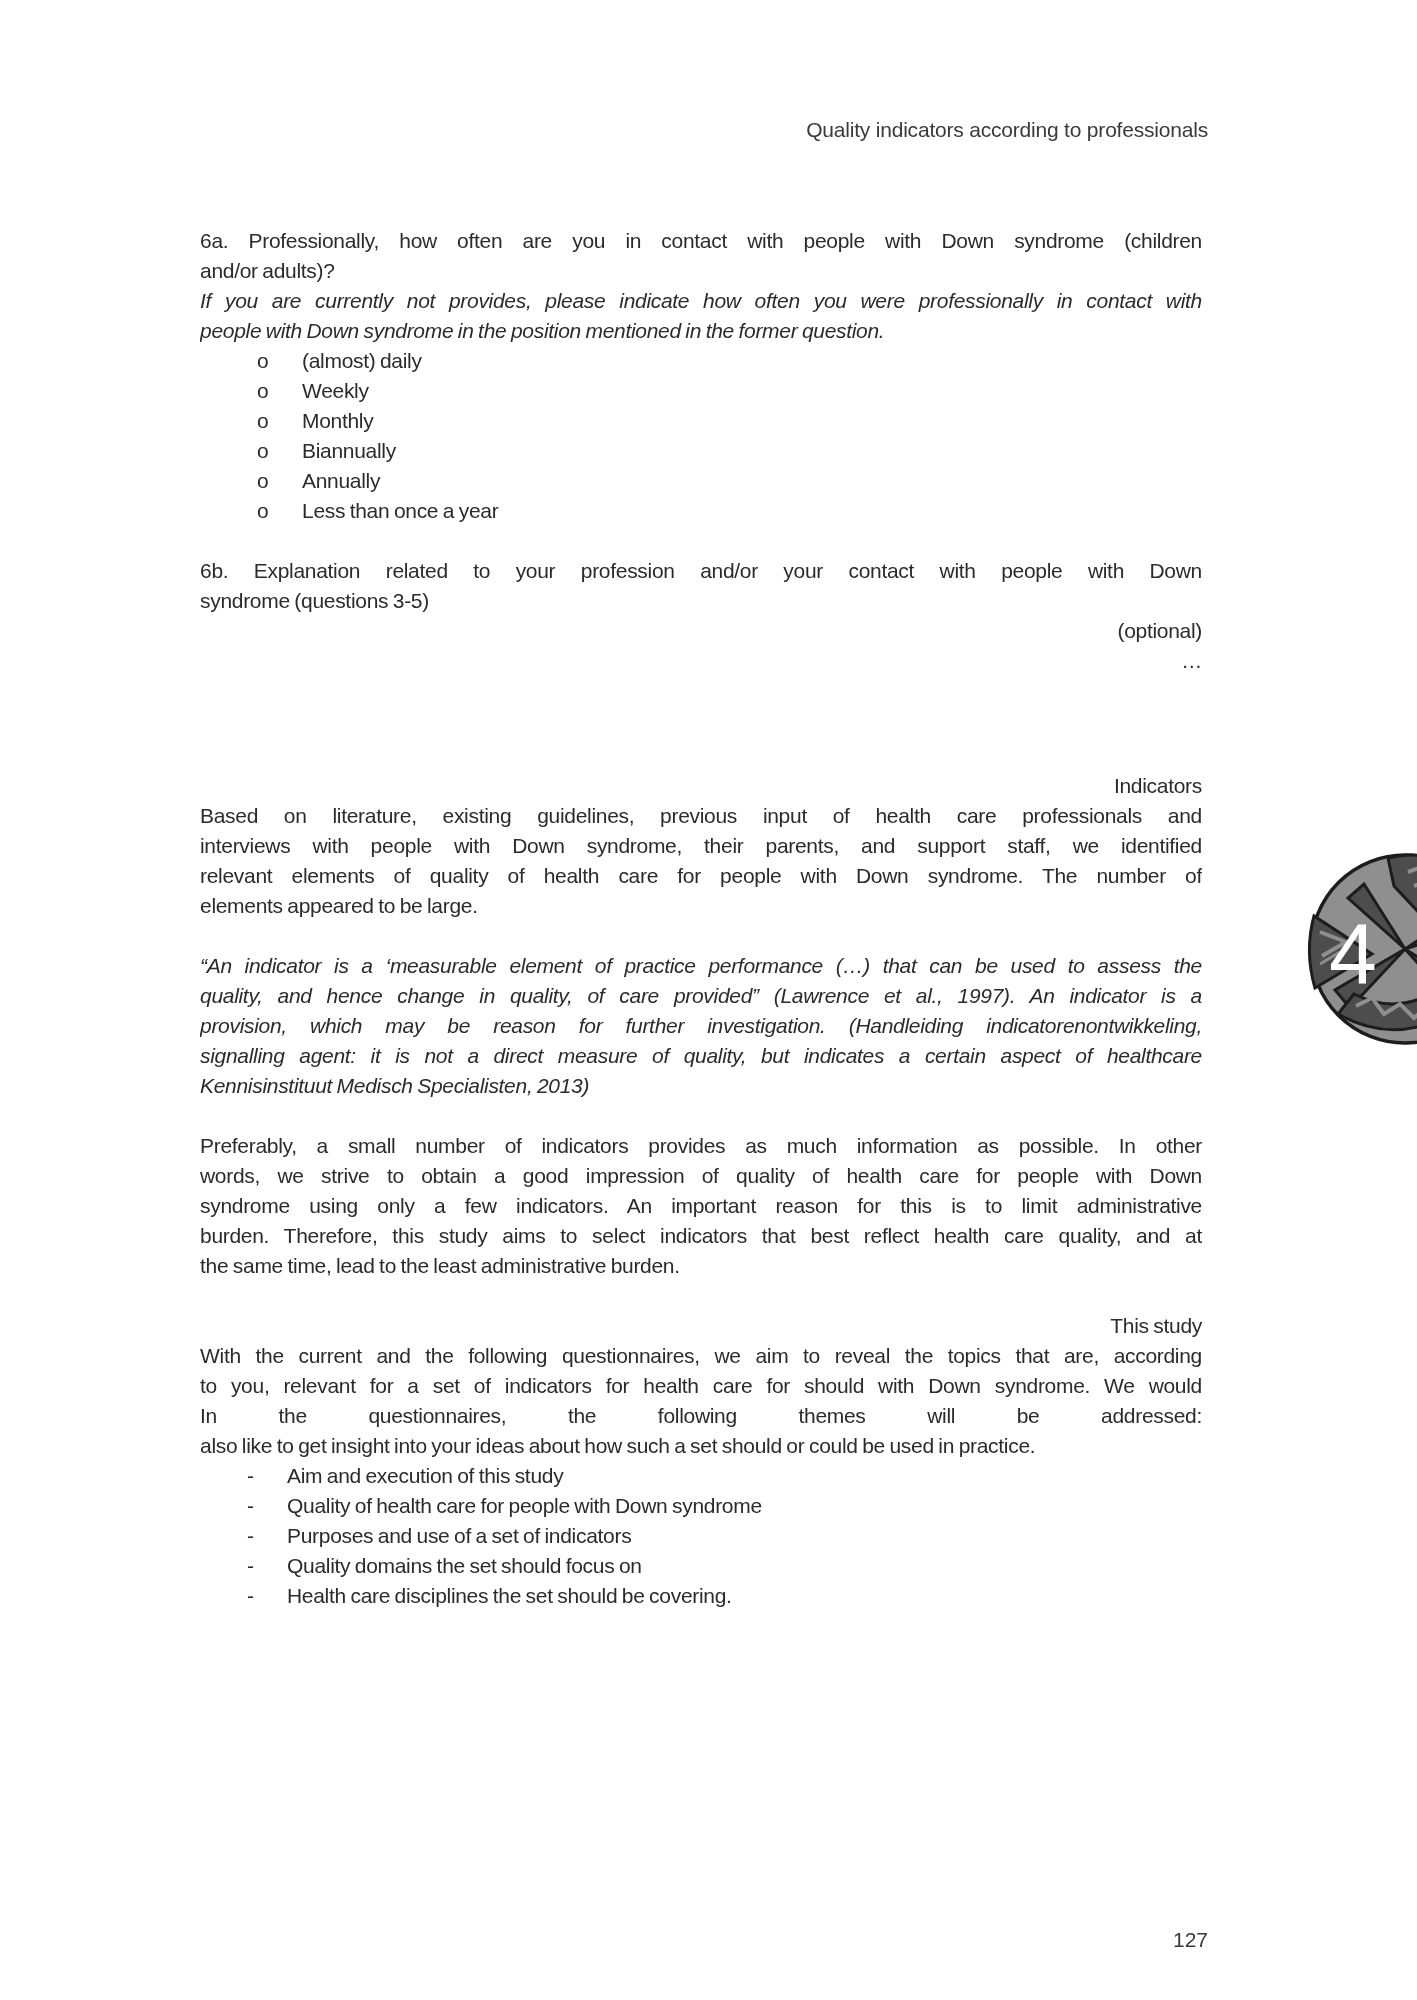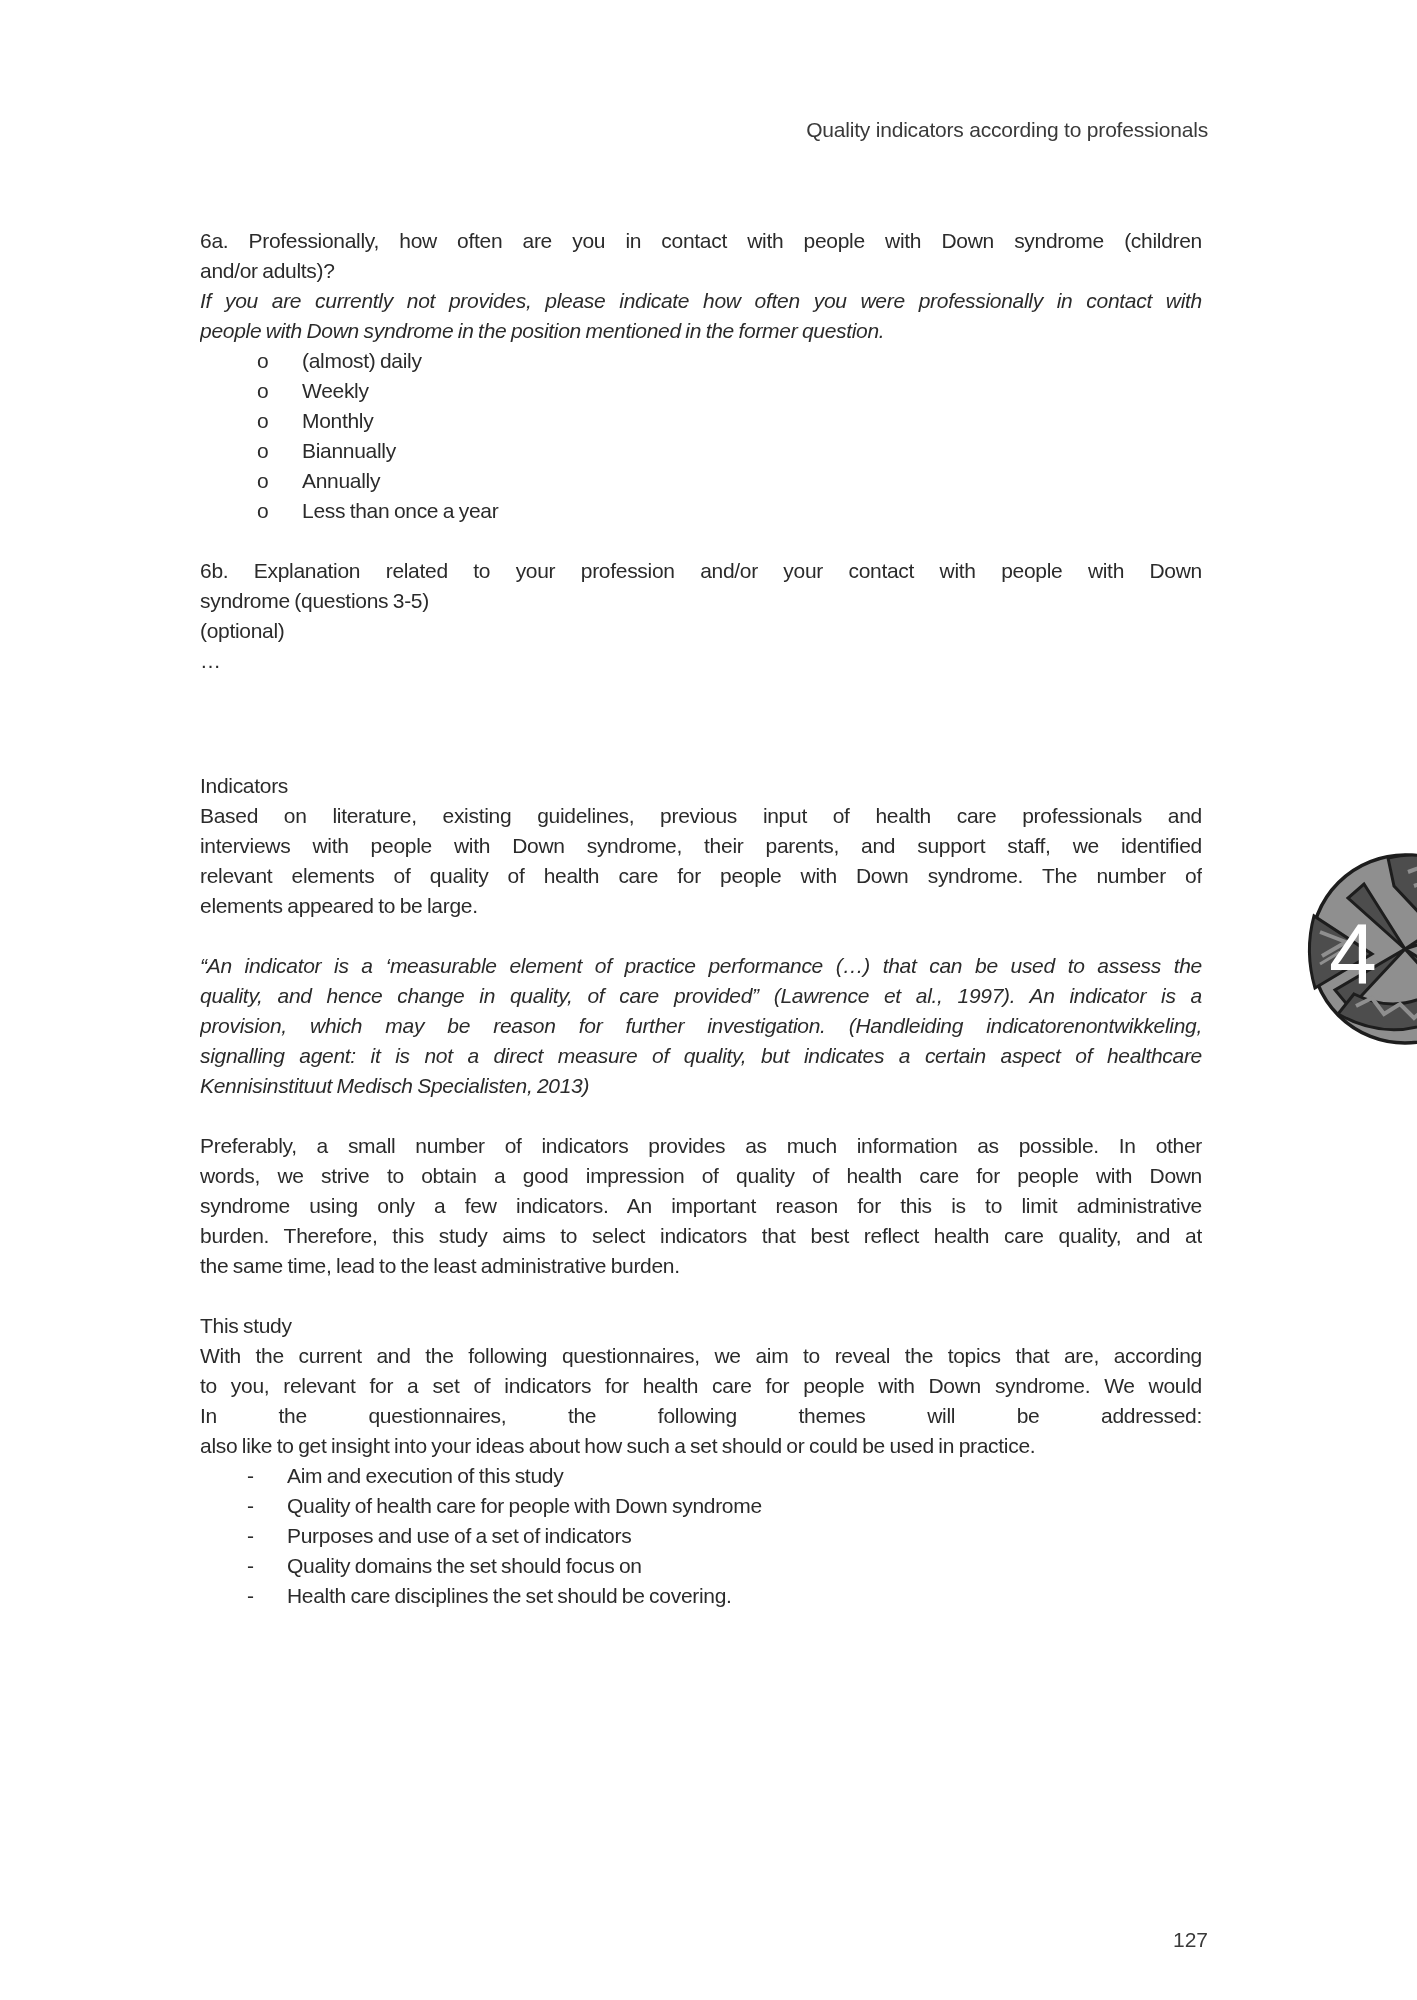--- a/index.html
+++ b/index.html
@@ -36,21 +36,21 @@
   }
   .para .line {
     height: 30px;
     overflow: hidden;
     text-align: justify;
     text-align-last: justify;
     white-space: nowrap;
   }
   .para .line:last-child { text-align-last: left; }
   .italic { font-style: italic; }
-  .plain { height: 30px; overflow: hidden; }
+  .plain { height: 30px; overflow: hidden; text-align: right; }
   .gap-sm { margin-top: 30px; }
   .gap-md { margin-top: 30px; }
   .gap-lg { margin-top: 95px; }
   .option {
     height: 30px;
     padding-left: 57px;
     display: flex;
     align-items: baseline;
   }
   .option .bullet { width: 45px; flex: 0 0 45px; }
@@ -180,21 +180,21 @@
         <div class="line">Preferably, a small number of indicators provides as much information as possible. In other</div>
         <div class="line">words, we strive to obtain a good impression of quality of health care for people with Down</div>
         <div class="line">syndrome using only a few indicators. An important reason for this is to limit administrative</div>
         <div class="line">burden. Therefore, this study aims to select indicators that best reflect health care quality, and at</div>
         <div class="line">the same time, lead to the least administrative burden.</div>
       </div>
 
     <div class="plain gap-md">This study</div>
     <div class="para">
         <div class="line">With the current and the following questionnaires, we aim to reveal the topics that are, according</div>
-        <div class="line">to you, relevant for a set of indicators for health care for people with Down syndrome. We would</div>
+        <div class="line">to you, relevant for a set of indicators for health care for should with Down syndrome. We would</div>
         <div class="line">In the questionnaires, the following themes will be addressed:</div>
         <div class="line">also like to get insight into your ideas about how such a set should or could be used in practice.</div>
       </div>
 
     <div class="themes">
       <div class="theme">
         <span class="bullet">-</span>
         <span>Aim and execution of this study</span>
       </div>
       <div class="theme">

